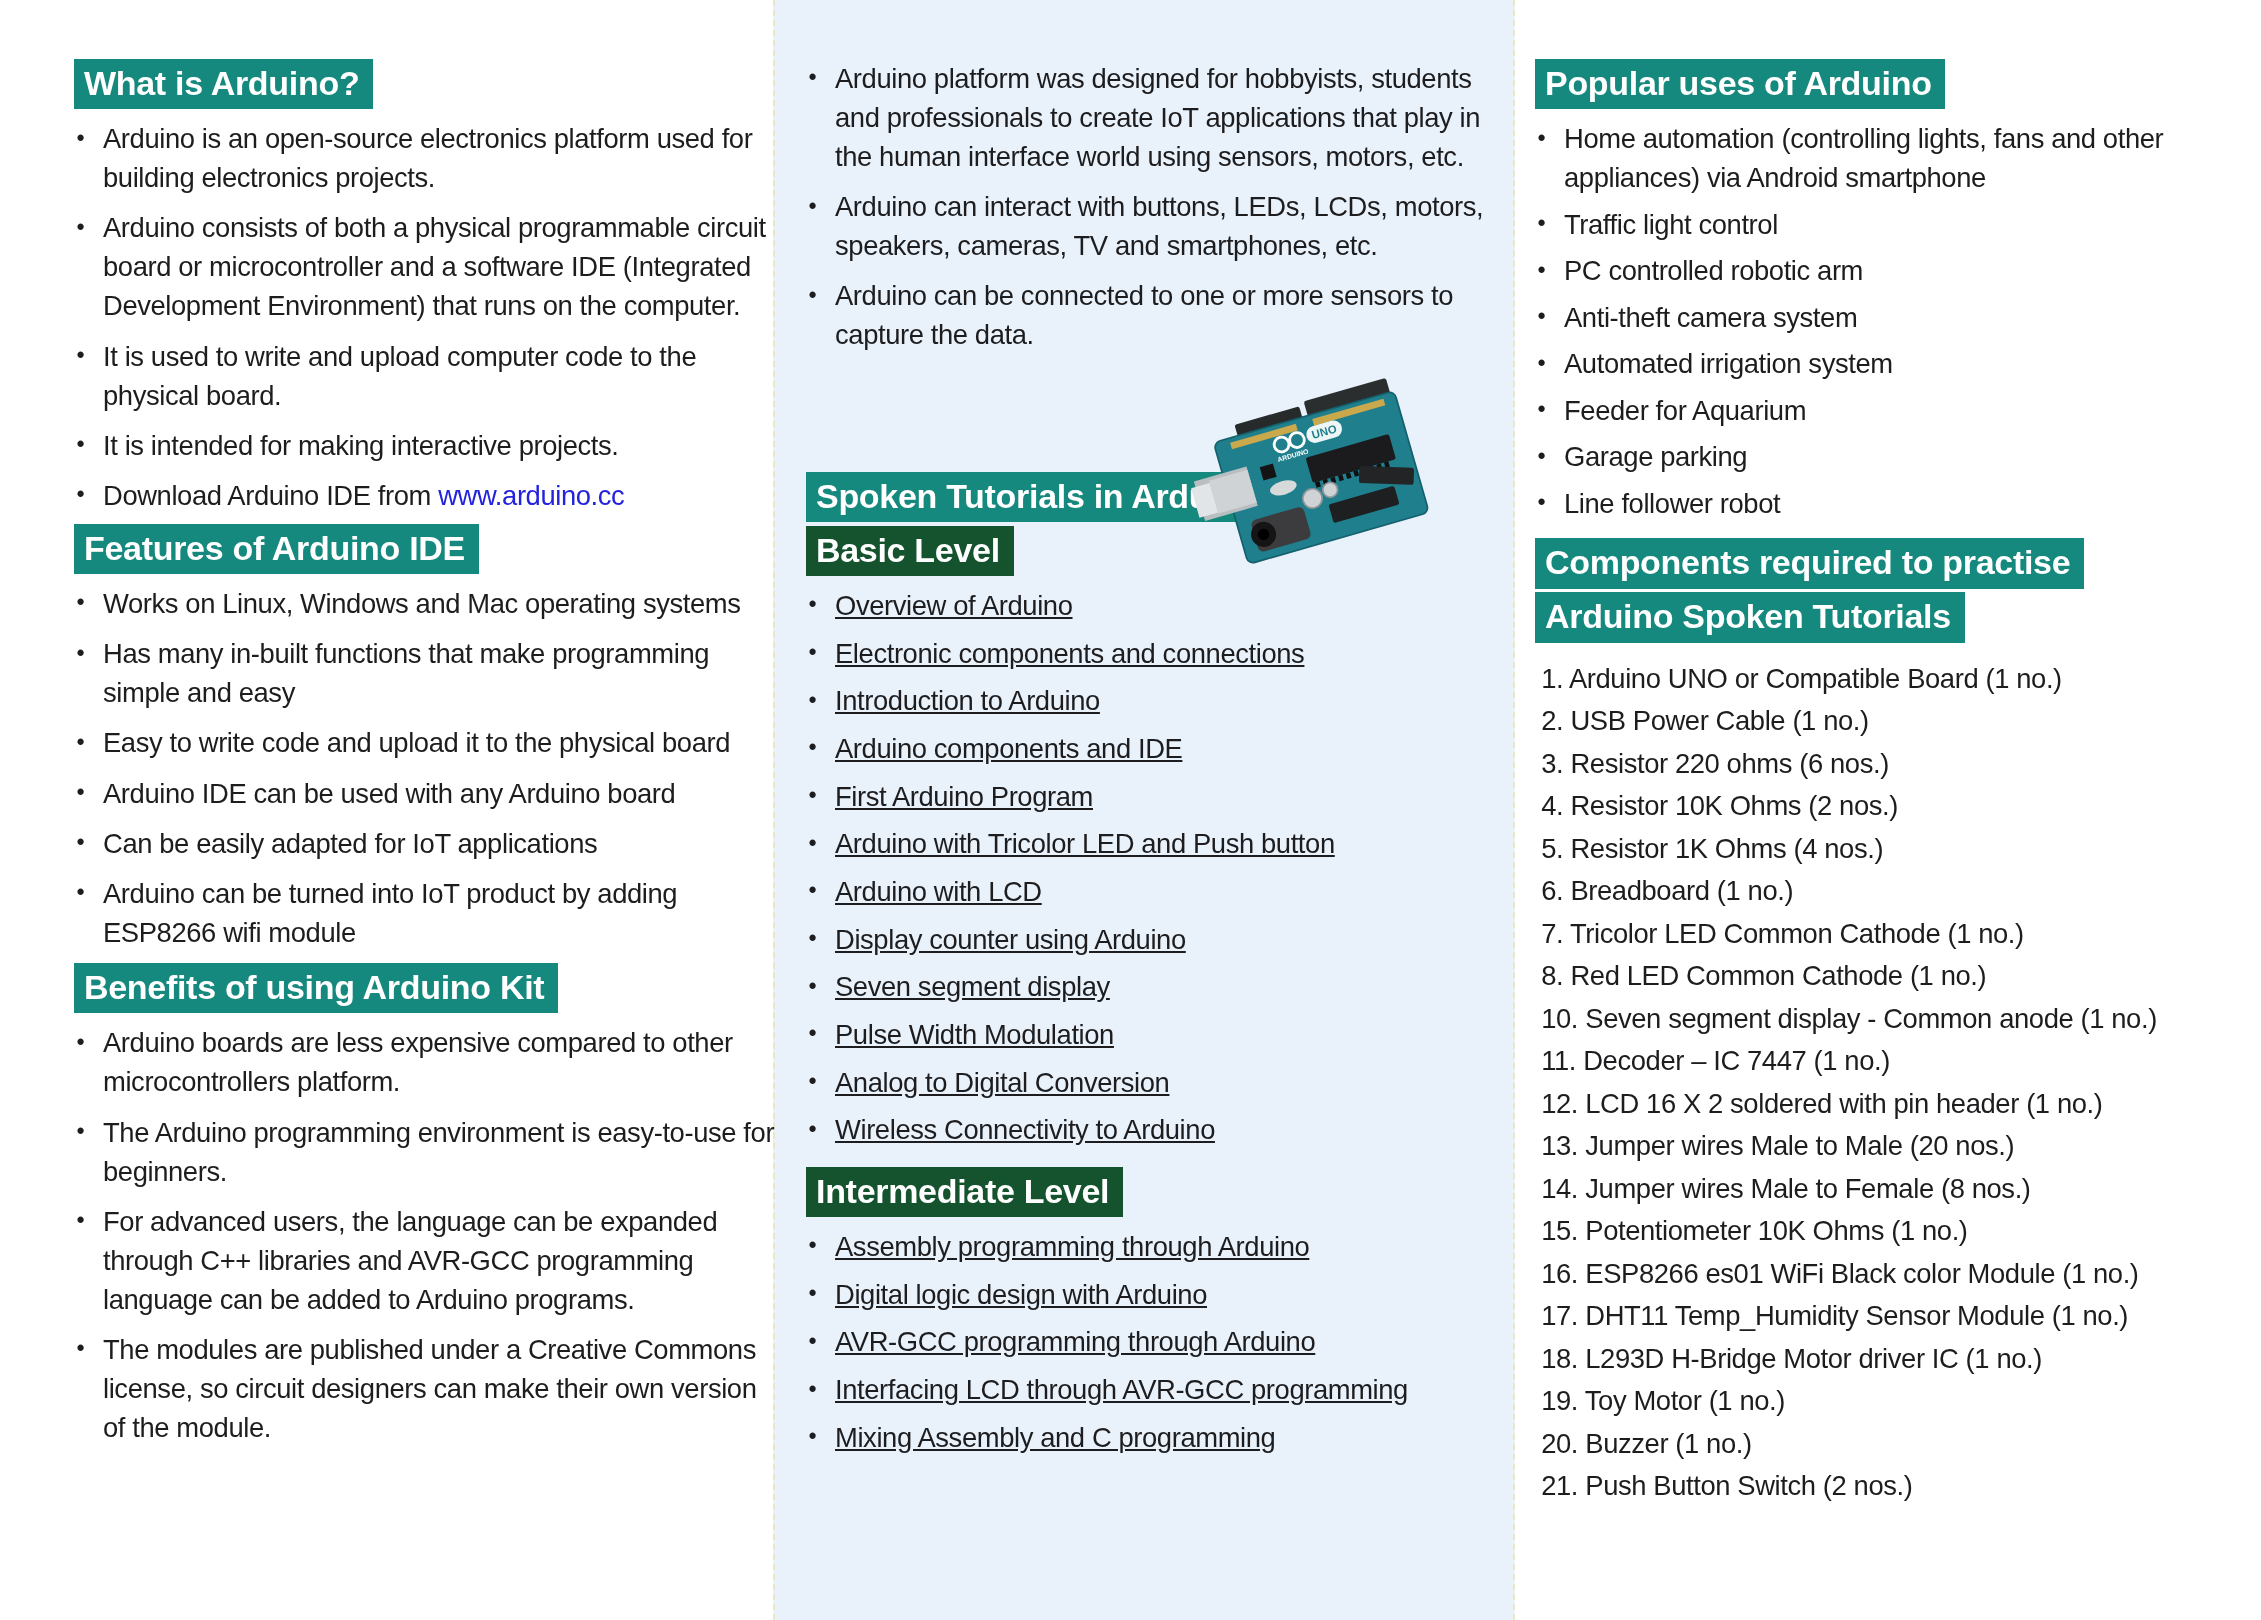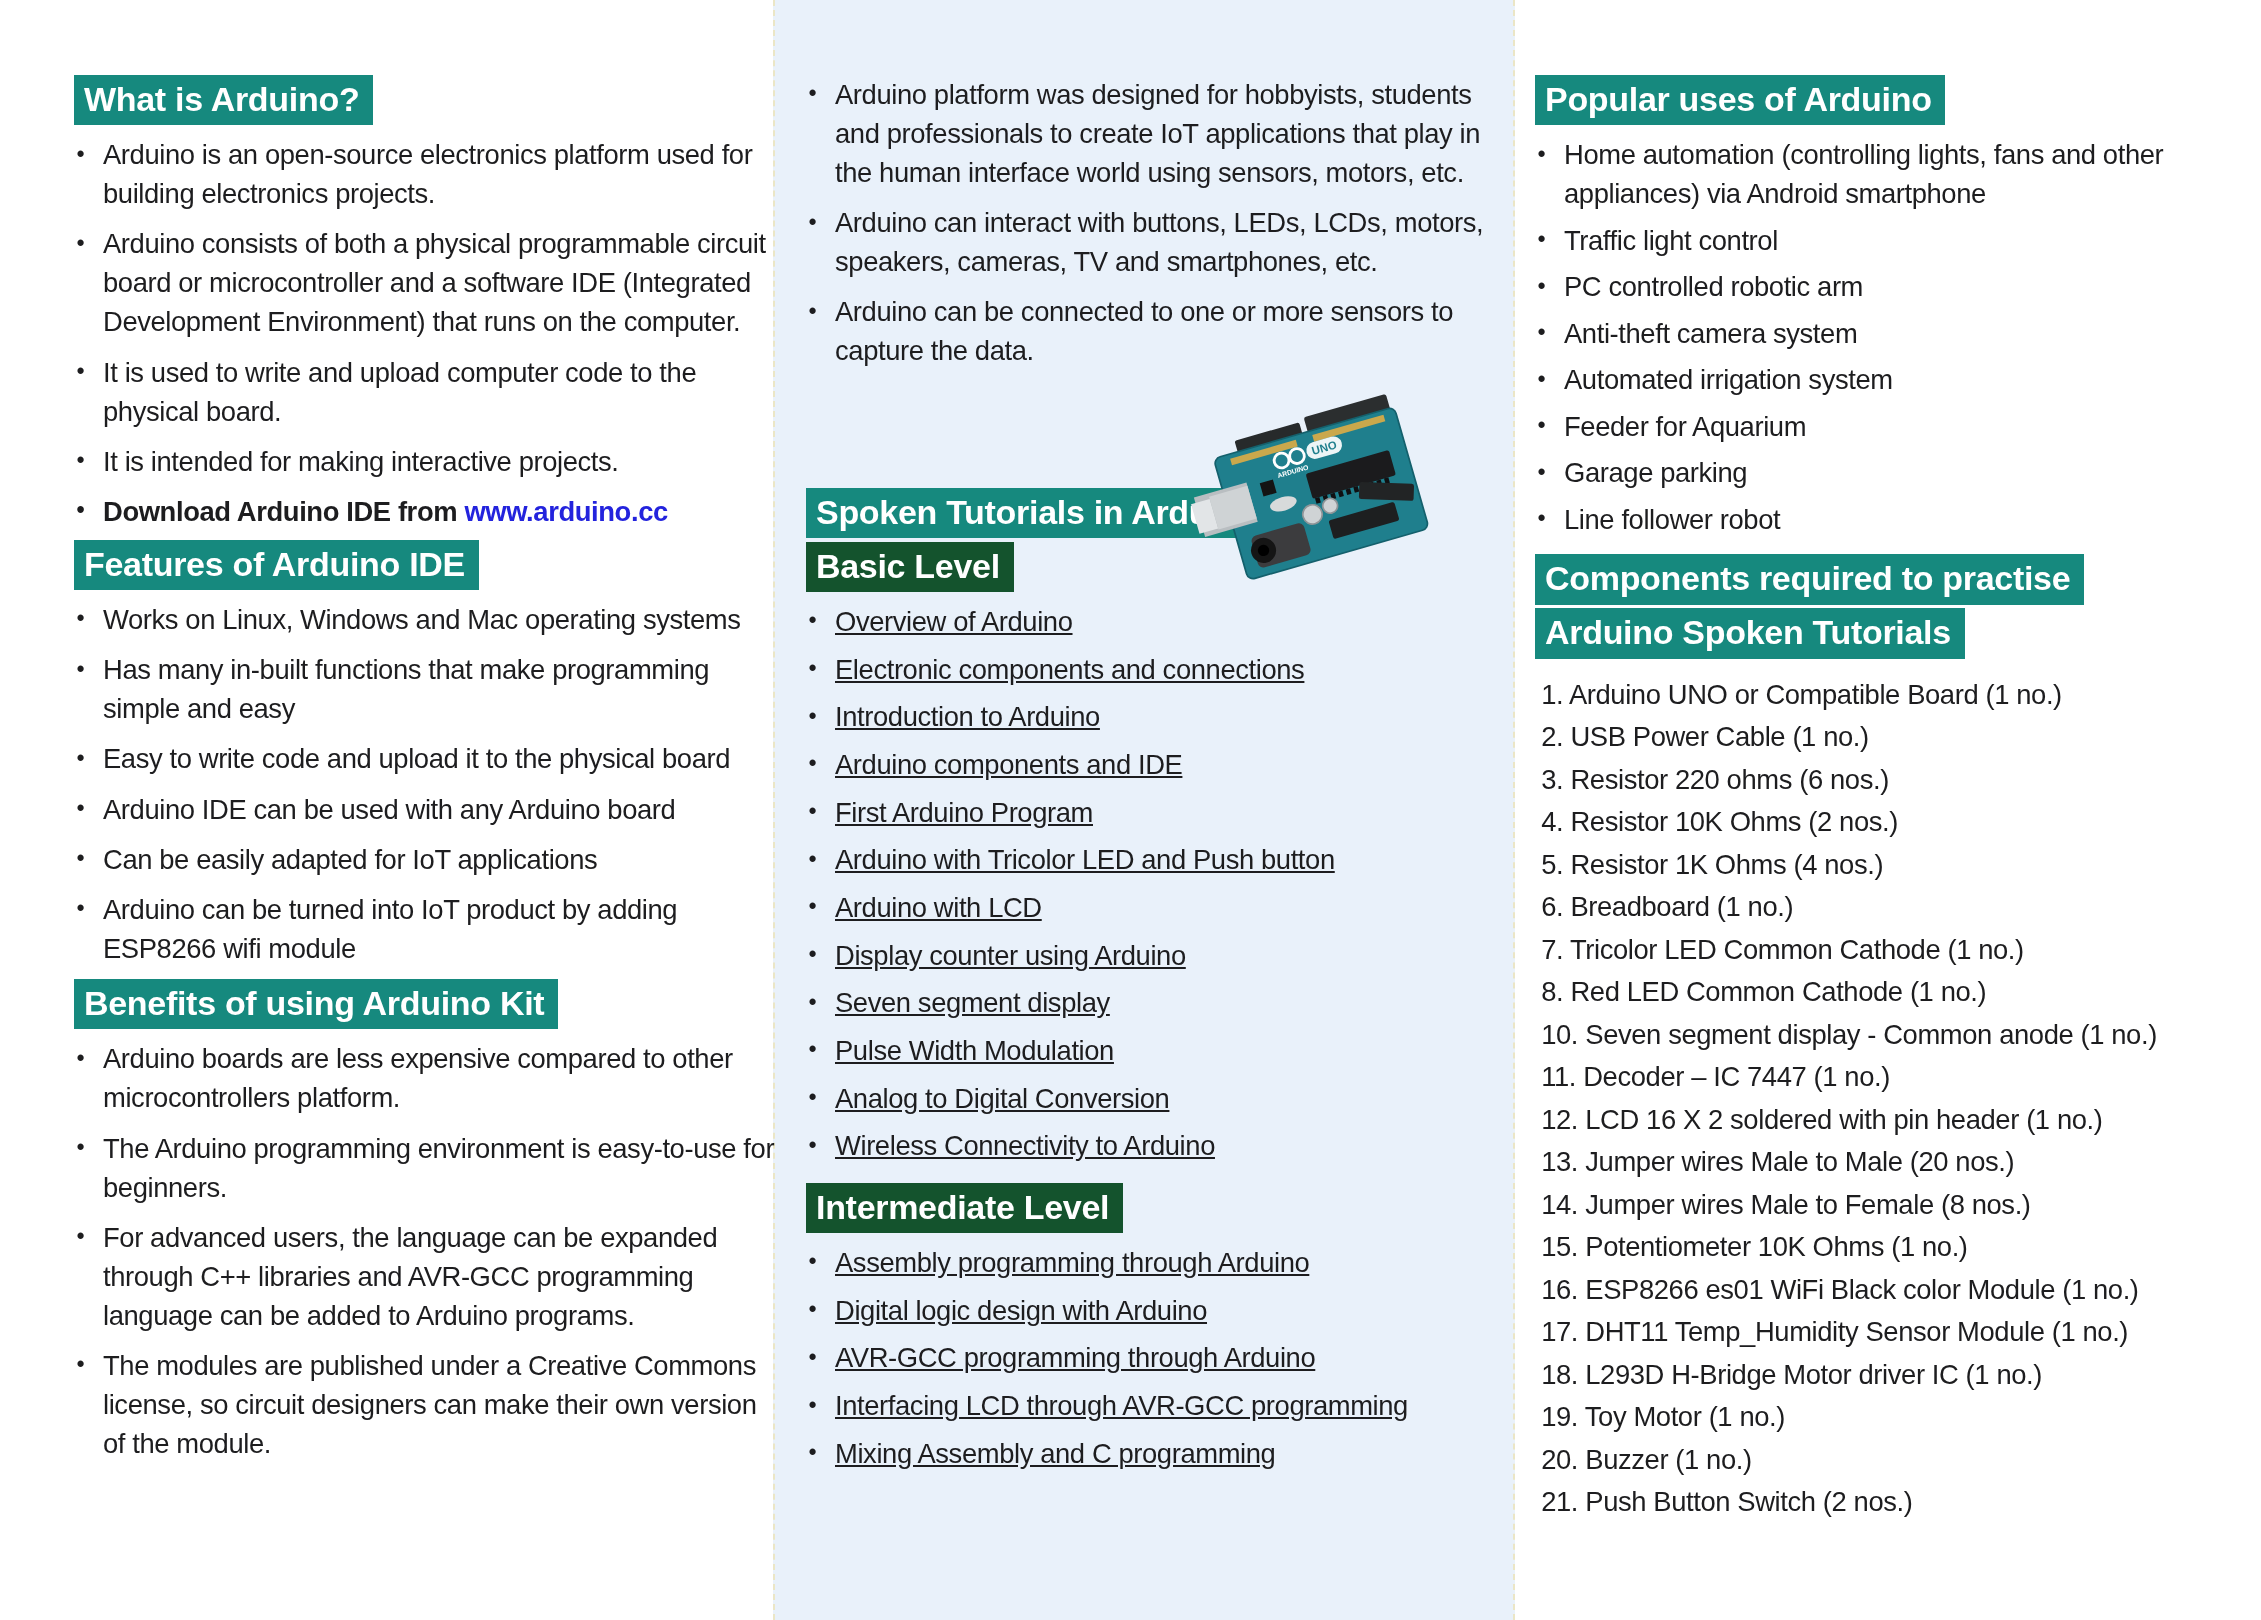--- a/index.html
+++ b/index.html
@@ -12,21 +12,21 @@
     overflow:hidden;
   }
   
   .mid-bg{
     position:absolute;left:773px;top:0;width:742px;height:1620px;
     background:#e9f1fa;
     border-left:2.5px dashed #ebe6c6;
     border-right:2.5px dashed #ebe6c6;
     box-sizing:border-box;
   }
-  .col{position:absolute;top:75px;}
+  .col{position:absolute;top:59px;}
   .col.left{left:74px;width:708px;}
   .col.mid{left:806px;width:686px;}
   .col.right{left:1535px;width:717px;}
 
   .hdr{
     display:inline-block;
     background:#16897e;
     color:#ffffff;
     font-size:34px;font-weight:bold;
     padding:5px 13.7px 6.2px 10px;
@@ -47,21 +47,21 @@
   ul.blist li{
     position:relative;
     padding-left:29px;
     margin:0 0 11.2px 0;
   }
   ul.blist li::before{
     content:"\2022";
     position:absolute;left:2.5px;top:-0.6px;
     font-size:0.85em;color:#1d1d1f;
   }
-  ul.blist.tight li{margin-bottom:8.7px;font-weight:bold;}
+  ul.blist.tight li{margin-bottom:8.7px;}
   ul.mid-list li{margin-bottom:8.7px;text-decoration:underline;}
   ul.uses-list li{margin-bottom:7.5px;}
 
   ol.nlist{
     list-style:none;margin:3.7px 0 0 0;padding:0 0 0 6.2px;
     font-size:27.4px;line-height:40px;letter-spacing:-0.4px;
   }
   ol.nlist li{margin:0 0 2.5px 0;}
 
   a.link{color:#2323dd;text-decoration:none;cursor:pointer;}

